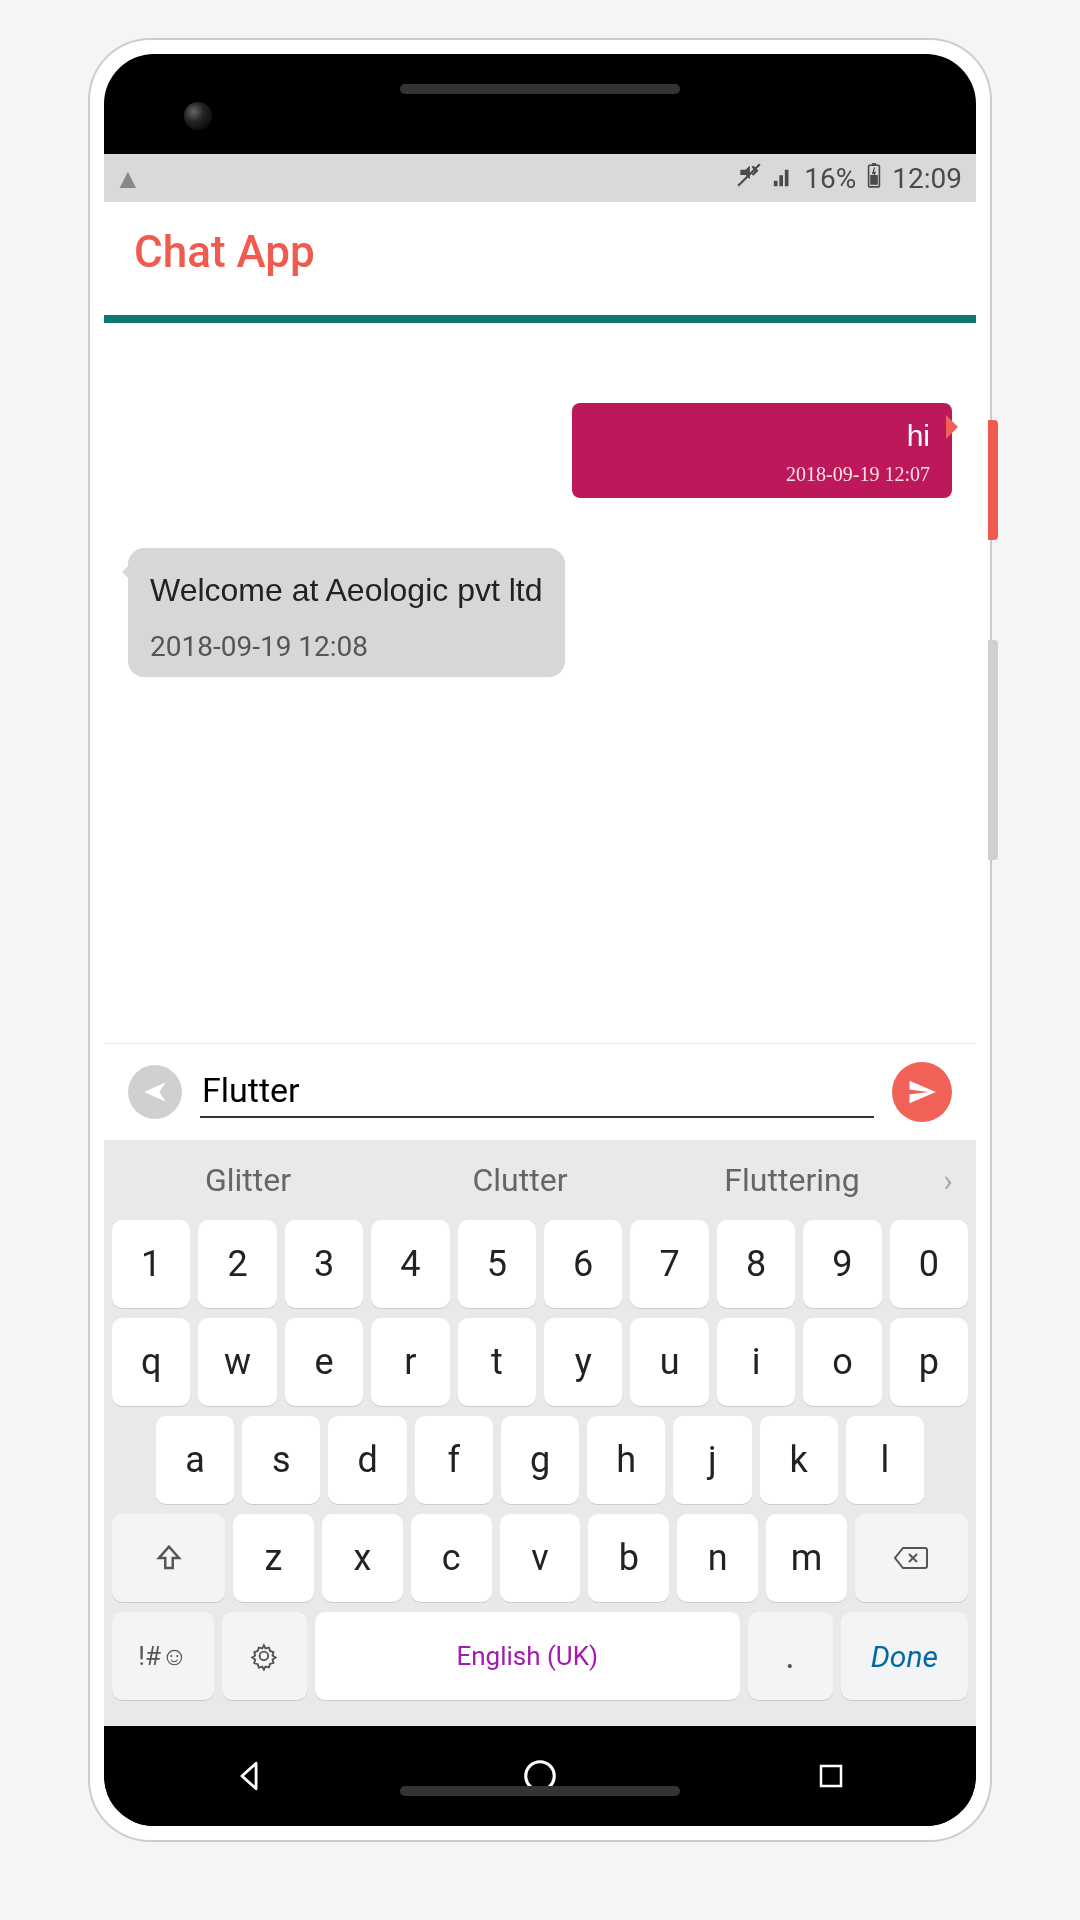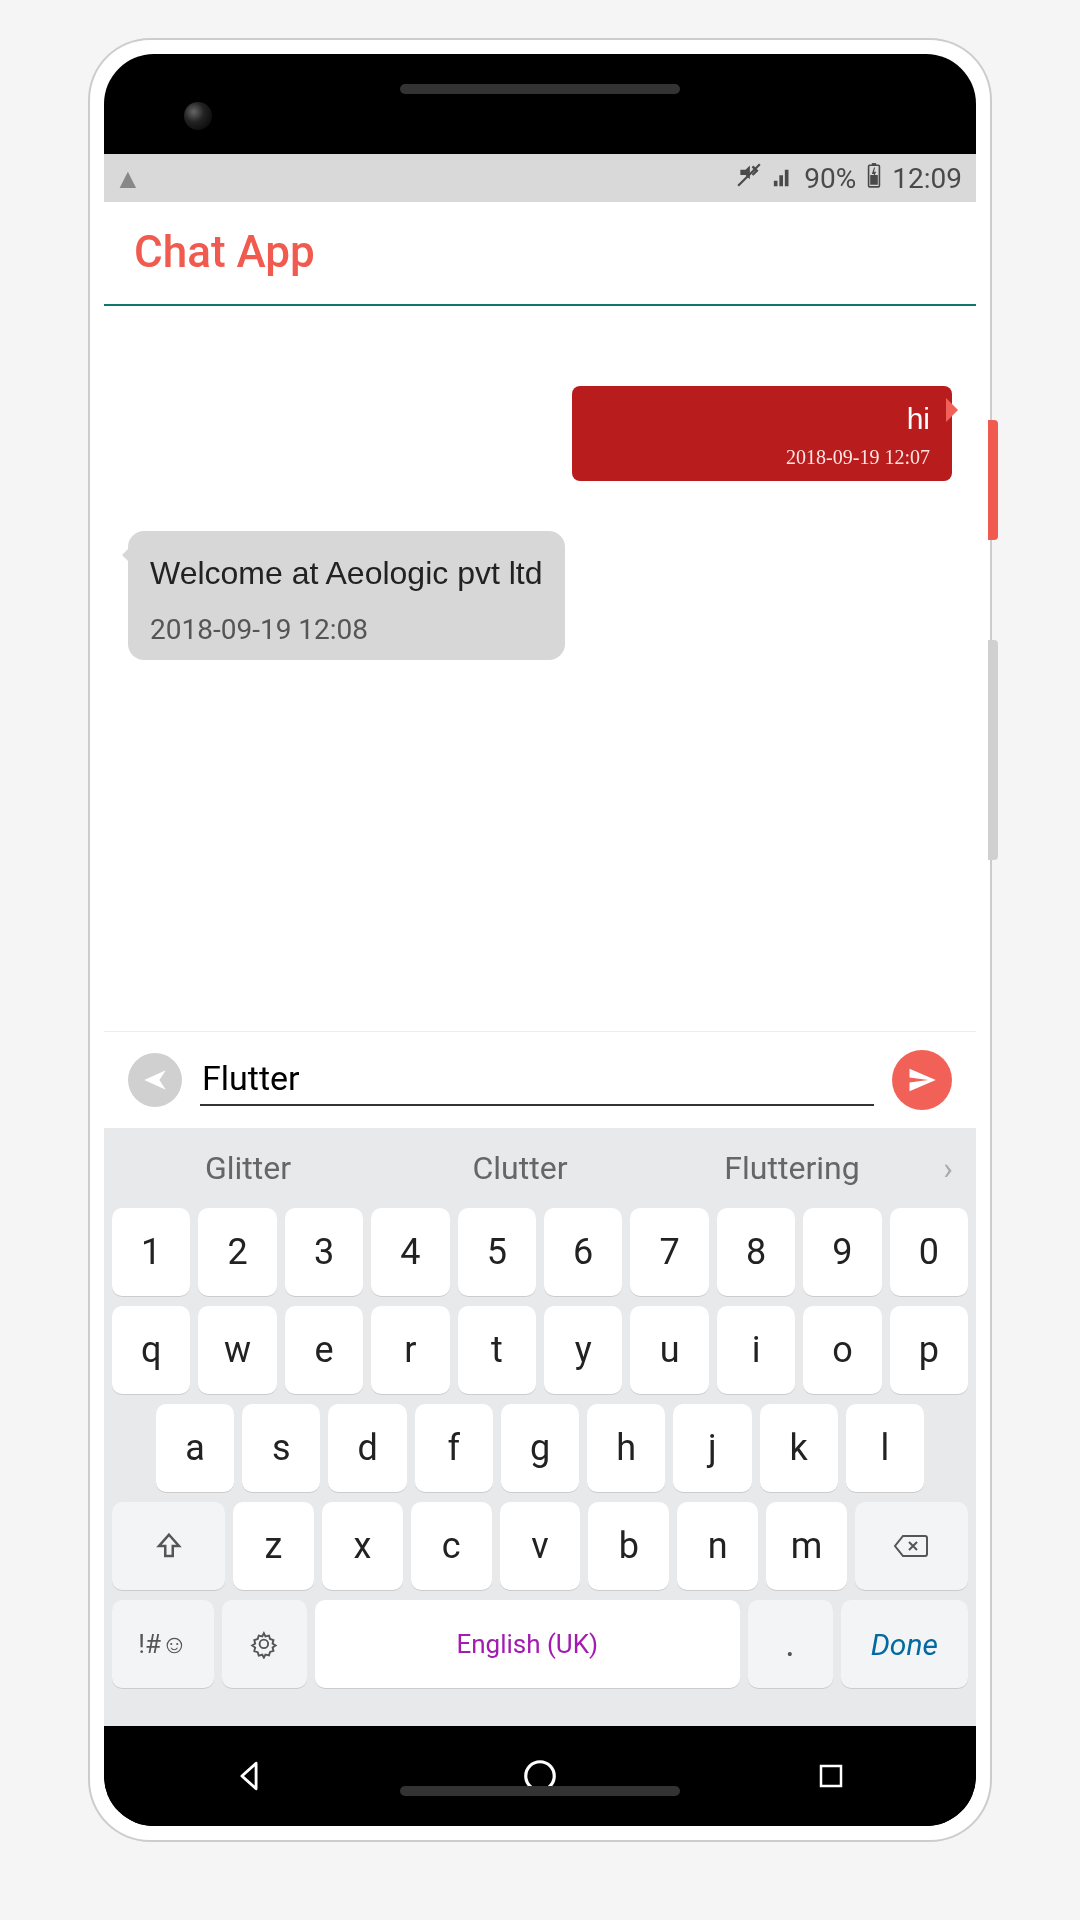--- a/index.html
+++ b/index.html
@@ -86,42 +86,42 @@
     color: #4a4a4a;
     gap: 10px;
     position: relative;
   }
   .status-bar .warn {
     position: absolute;
     left: 10px;
     color: #888;
   }
   .app-bar {
-    padding: 24px 30px 26px;
-    border-bottom: 2px solid #0f766e;
+    padding: 24px 30px 37px;
+    border-bottom: 8px solid #0f766e;
   }
   .app-title {
     font-size: 44px;
     font-weight: 500;
     color: #f05a4f;
   }
   .chat-area {
     flex: 1;
     padding: 30px 24px;
     overflow: hidden;
     position: relative;
   }
   .msg-out {
     display: flex;
     justify-content: flex-end;
     margin-top: 50px;
     margin-bottom: 50px;
   }
   .bubble-out {
-    background: #b91c1c;
+    background: #be185d;
     color: #fff;
     padding: 16px 22px 12px;
     border-radius: 8px;
     max-width: 70%;
     min-width: 380px;
     position: relative;
     text-align: right;
   }
   .bubble-out::after {
     content: "";
@@ -200,21 +200,21 @@
     height: 60px;
     border-radius: 50%;
     background: #f26157;
     display: flex;
     align-items: center;
     justify-content: center;
     color: #fff;
   }
   .keyboard {
     background: #e8e9eb;
-    padding: 0 8px 28px;
+    padding: 0 8px 16px;
   }
   .suggest-row {
     display: flex;
     align-items: center;
     height: 80px;
     color: #666;
     font-size: 32px;
   }
   .suggest-row .sug {
     flex: 1;
@@ -285,21 +285,21 @@
           <svg width="26" height="26" viewBox="0 0 24 24">
               <path fill="#4a4a4a" d="M16 4l-5 5H5v6h6l5 5V4zM20 4l-2 2 4 4-4 4 2 2 6-6z" transform="scale(0.8)"></path>
               <line x1="2" y1="22" x2="22" y2="2" stroke="#4a4a4a" stroke-width="2"></line>
             </svg>
         </span>
         <span>
           <svg width="22" height="22" viewBox="0 0 24 24">
               <path fill="#4a4a4a" d="M2 22h4v-6H2v6zm6 0h4V10H8v12zm6 0h4V4h-4v18z"></path>
             </svg>
         </span>
-        <span>90%</span>
+        <span>16%</span>
         <span>
           <svg width="16" height="26" viewBox="0 0 12 24">
               <rect x="1" y="3" width="10" height="20" rx="1" fill="none" stroke="#4a4a4a" stroke-width="1.5"></rect>
               <rect x="4" y="1" width="4" height="2" fill="#4a4a4a"></rect>
               <rect x="2.5" y="12" width="7" height="9" fill="#4a4a4a"></rect>
               <path d="M6 5l-2 6h2l-1 5 3-7H6l1-4z" fill="#4a4a4a"></path>
             </svg>
         </span>
         <span>12:09</span>
       </div>

